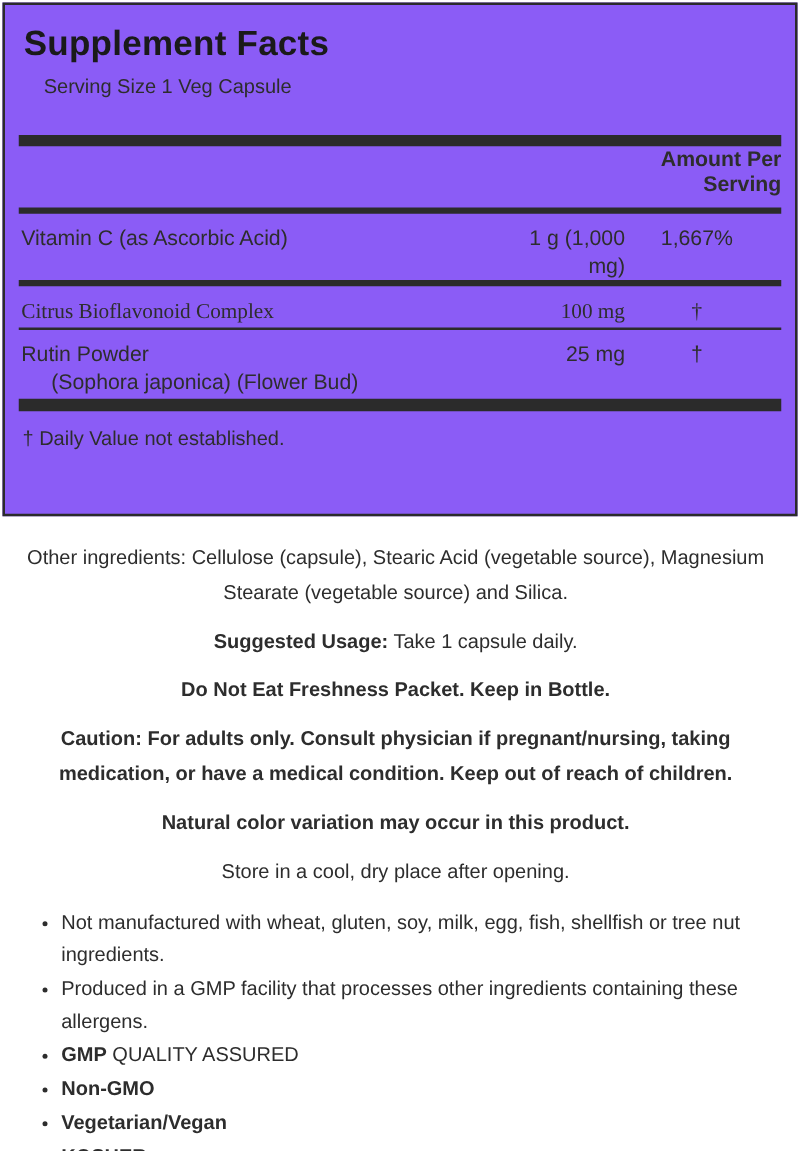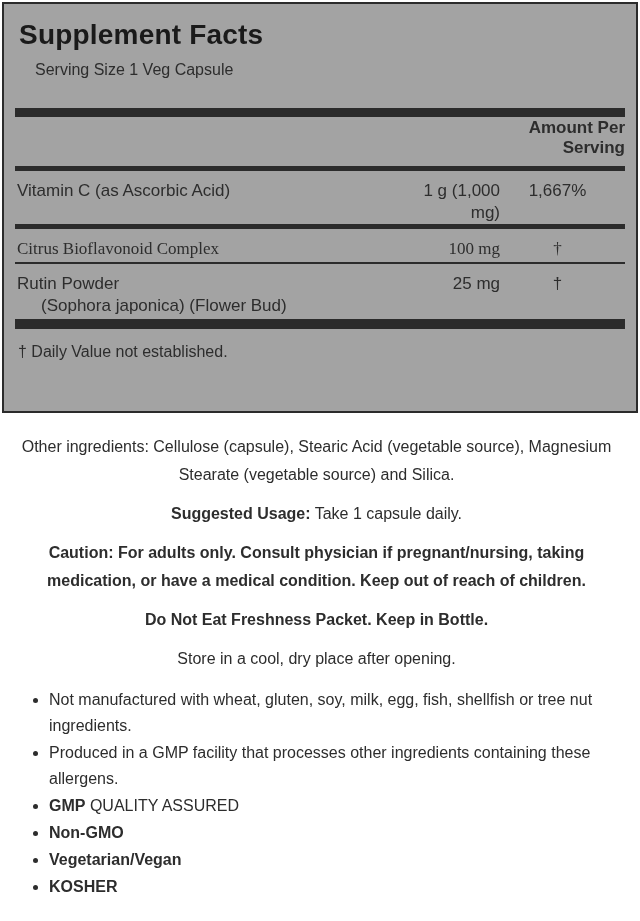--- a/index.html
+++ b/index.html
@@ -14,21 +14,21 @@
   }
 
   
   .facts-box {
     margin: 2px 1px 0 2px;
     width: 636px;
     height: 411px;
     border: 2px solid #2b2b2b;
     padding: 0 11px;
     overflow: hidden;
-    background: #a3a3a3;
+    background: #8b5cf6;
   }
   .panel-title {
     margin: 15px 0 0 4px;
     font-size: 28px;
     line-height: 32px;
     font-weight: bold;
     color: #1a1a1a;
     letter-spacing: 0.2px;
   }
   .serving {
@@ -122,24 +122,25 @@
 
   <div class="footnote">† Daily Value not established.</div>
 </div>
 
 <div class="details">
   <p>Other ingredients: Cellulose (capsule), Stearic Acid (vegetable source), Magnesium Stearate (vegetable source) and Silica.</p>
 
   <p><b>Suggested Usage:</b>
     <span>Take 1 capsule daily.</span></p>
 
+  <p class="bold">Do Not Eat Freshness Packet. Keep in Bottle.</p>
+
   <p class="bold">Caution: For adults only. Consult physician if pregnant/nursing, taking medication, or have a medical condition. Keep out of reach of children.</p>
 
-  <p class="bold">Do Not Eat Freshness Packet. Keep in Bottle.</p>
-
+  <p class="bold">Natural color variation may occur in this product.</p>
 
   <p>Store in a cool, dry place after opening.</p>
 
   <ul>
     <li><b></b><span>Not manufactured with wheat, gluten, soy, milk, egg, fish, shellfish or tree nut ingredients.</span></li>
     <li><b></b><span>Produced in a GMP facility that processes other ingredients containing these allergens.</span></li>
     <li><b>GMP</b><span> QUALITY ASSURED</span></li>
     <li><b>Non-GMO</b><span></span></li>
     <li><b>Vegetarian/Vegan</b><span></span></li>
     <li><b>KOSHER</b><span></span></li>

